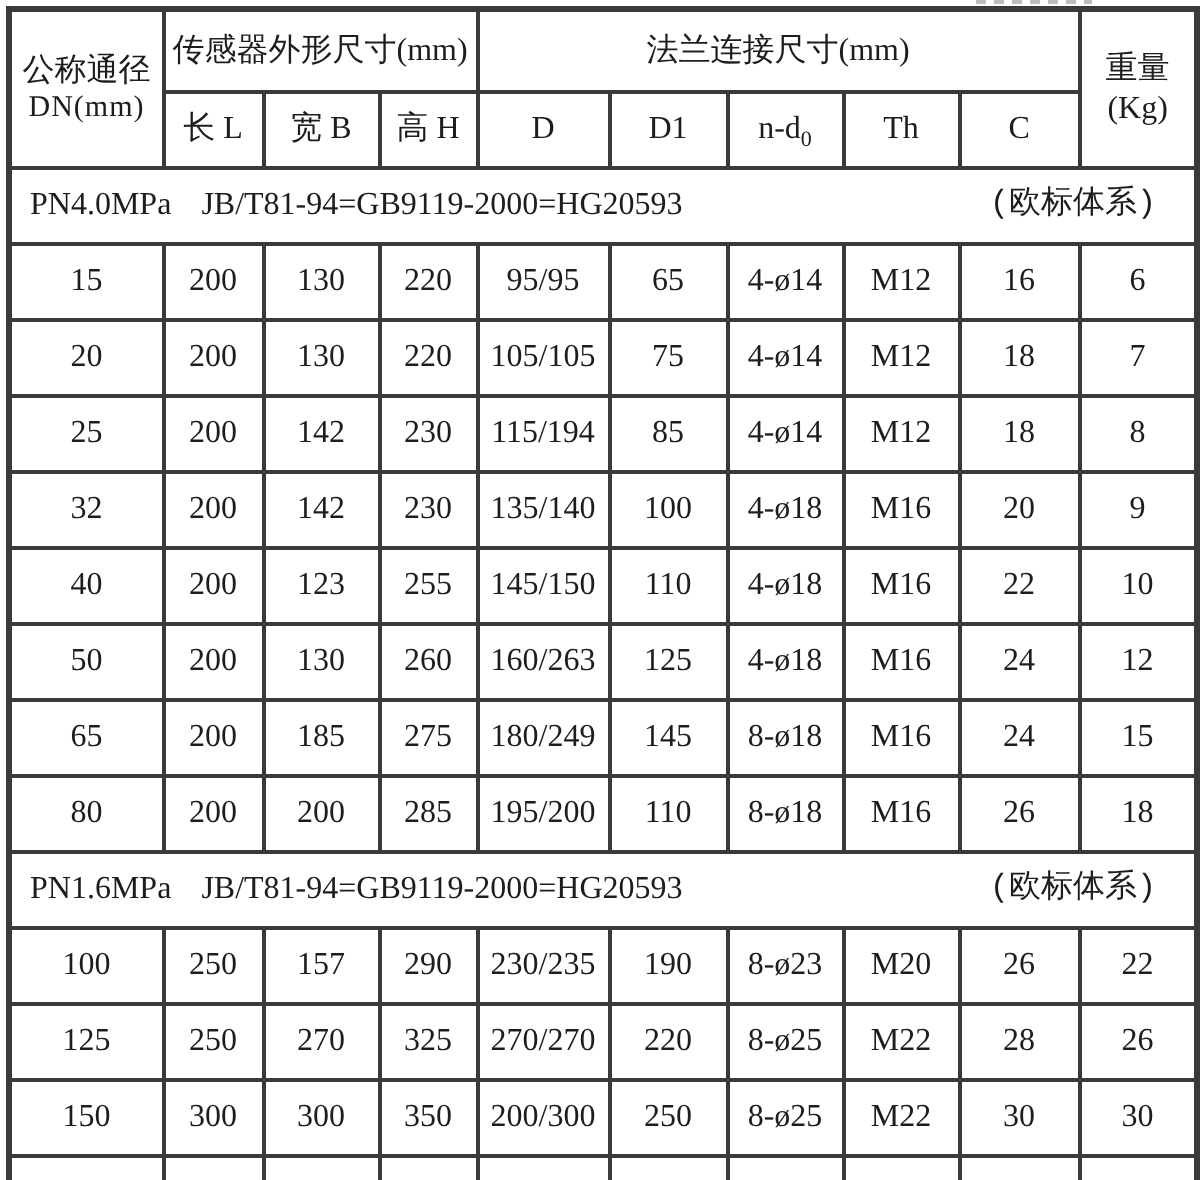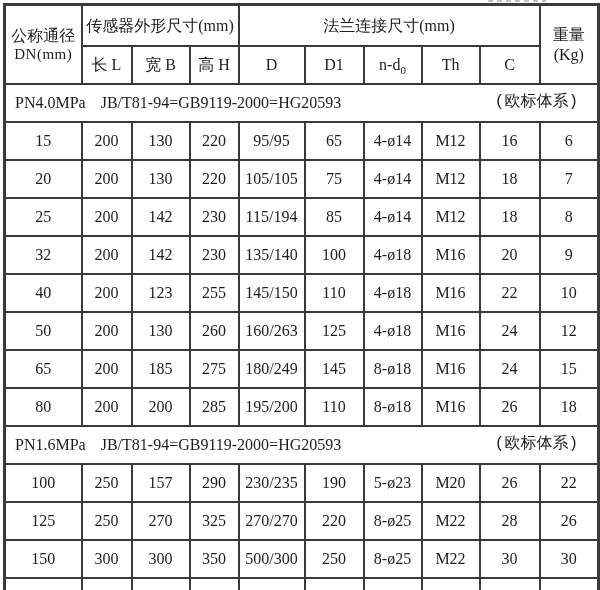--- a/index.html
+++ b/index.html
@@ -220,21 +220,21 @@
           </div>
         </td>
       </tr>
     <tr>
           <td>100</td>
           <td>250</td>
           <td>157</td>
           <td>290</td>
           <td>230/235</td>
           <td>190</td>
-          <td>5-ø23</td>
+          <td>8-ø23</td>
           <td>M20</td>
           <td>26</td>
           <td>22</td>
         </tr>
         <tr>
           <td>125</td>
           <td>250</td>
           <td>270</td>
           <td>325</td>
           <td>270/270</td>
@@ -242,21 +242,21 @@
           <td>8-ø25</td>
           <td>M22</td>
           <td>28</td>
           <td>26</td>
         </tr>
         <tr>
           <td>150</td>
           <td>300</td>
           <td>300</td>
           <td>350</td>
-          <td>500/300</td>
+          <td>200/300</td>
           <td>250</td>
           <td>8-ø25</td>
           <td>M22</td>
           <td>30</td>
           <td>30</td>
         </tr>
         <tr>
           <td>250</td>
           <td>400</td>
           <td>405</td>

